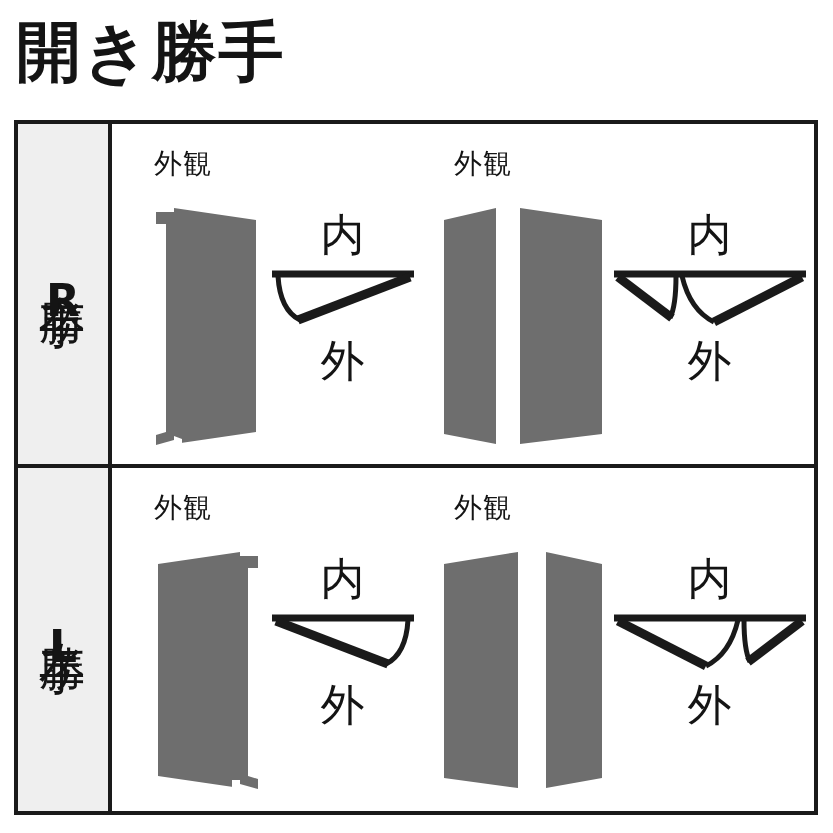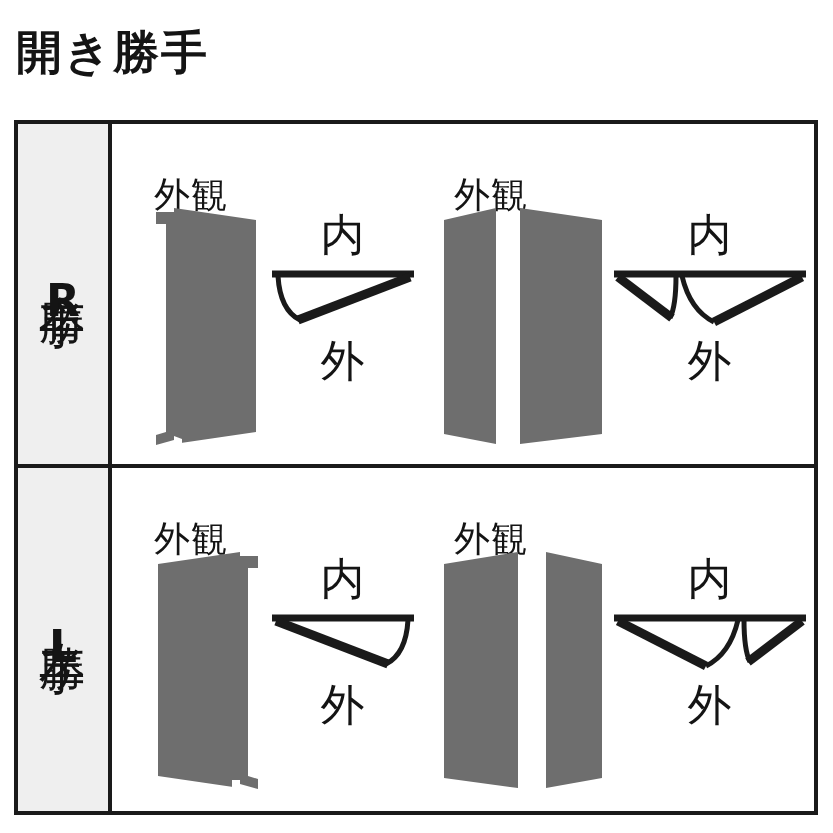--- a/index.html
+++ b/index.html
@@ -20,21 +20,21 @@
     width: 833px;
     height: 833px;
     background: #ffffff;
   }
 
   
   .title {
     position: absolute;
     left: 16px;
     top: 16px;
-    font-size: 46px;
+    font-size: 65px;
     line-height: 72px;
     font-weight: 700;
     letter-spacing: 2px;
     color: #141414;
     white-space: nowrap;
     font-family: "DejaVu Sans", sans-serif;
   }
 
   
   .table {
@@ -100,28 +100,27 @@
     height: 100%;
   }
 
   
   .panel { position: absolute; top: 0; height: 100%; }
   .panel-single { left: 0; width: 320px; }
   .panel-double { left: 320px; width: 386px; }
 
   .gaikan {
     position: absolute;
-    font-size: 36px;
+    font-size: 28px;
     line-height: 48px;
     letter-spacing: 1px;
     color: #141414;
     font-family: Liberation Sans, sans-serif;
     white-space: nowrap;
     top: 16px;
-    margin-top: 31px;
   }
   .panel-single .gaikan { left: 42px; }
   .panel-double .gaikan { left: 22px; }
 
   .door-art {
     position: absolute;
     top: 72px;
   }
   .panel-single .door-art { left: 40px; width: 110px; height: 258px; }
   .panel-double .door-art { left: 8px; width: 168px; height: 258px; }

